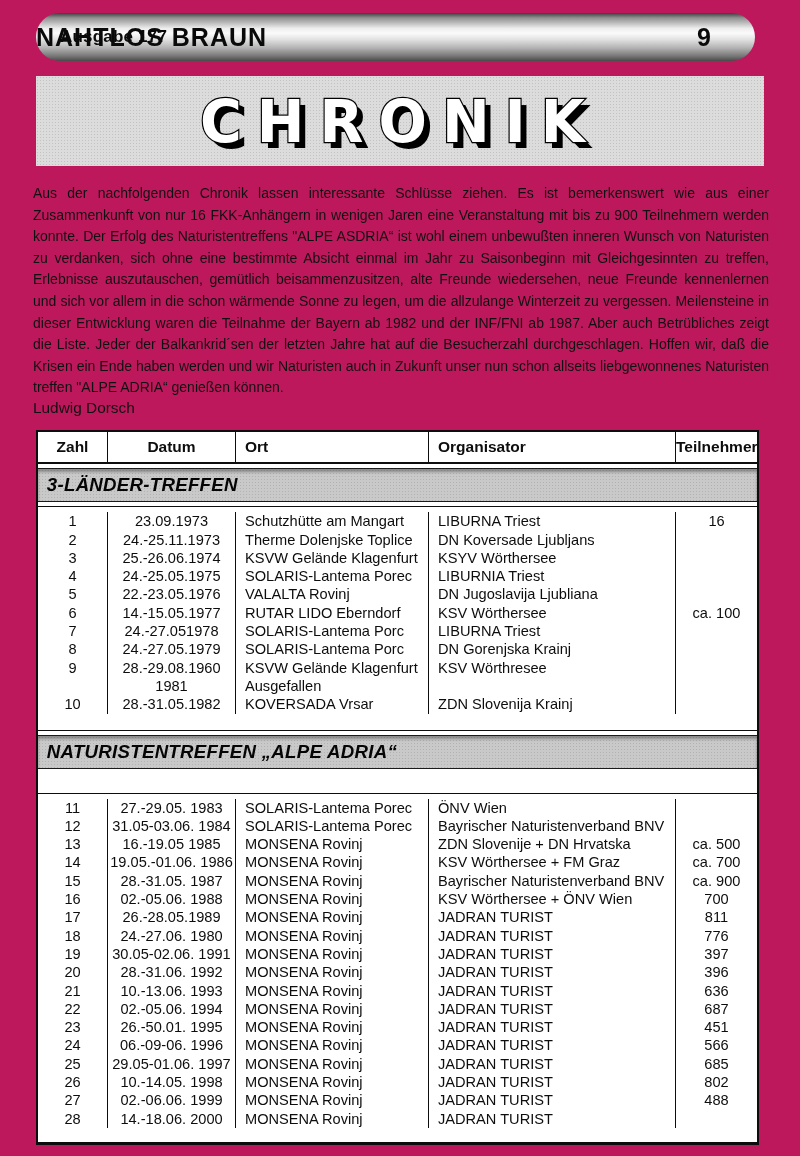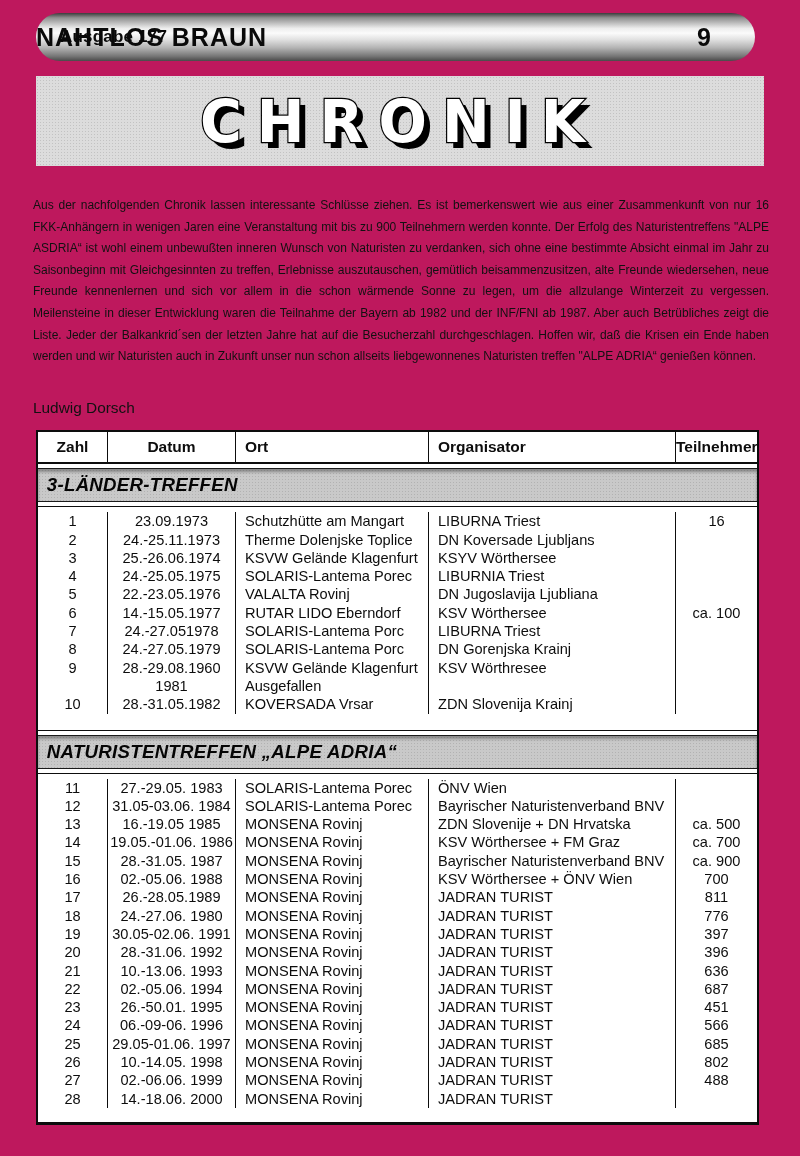--- a/index.html
+++ b/index.html
@@ -30,21 +30,21 @@
     font-family:"DejaVu Sans", sans-serif;
     font-size:57px; font-weight:800; letter-spacing:15px;
     color:#ffffff;
     -webkit-text-stroke:2.4px #000;
     paint-order:stroke fill;
     text-shadow:6px 6px 0 #000;
     transform:scaleY(1.04);
   }
 
   
-  .intro { position:absolute; left:33px; top:183px; width:736px; font-size:12px; line-height:21.6px; color:#111; text-align:justify;margin-top:12px; }
+  .intro { position:absolute; left:33px; top:183px; width:736px; font-size:14px; line-height:21.6px; color:#111; text-align:justify; }
   .signature { position:absolute; left:33px; top:399px; font-size:15.4px; color:#111; }
 
   
   .chron-table { position:absolute; left:36px; top:430px; width:723px; border:2.5px solid #0d0d0d; background:#fff; }
   .t-grid { display:grid; grid-template-columns:70px 128px 193px 247px 1fr; }
   .t-head { border-bottom:2px solid #0d0d0d; }
   .t-head .t-cell { font-weight:bold; font-size:15.5px; padding-top:6px; padding-bottom:6px; }
   .t-cell { font-size:14.6px; color:#0d0d0d; line-height:18.3px; white-space:nowrap; overflow:hidden; }
   .t-cell.vd { border-right:1.5px solid #0d0d0d; }
   .c-center { text-align:center; }
@@ -55,21 +55,21 @@
     background-color:#c9c9c9;
     background-image:radial-gradient(#b2b2b2 0.7px, transparent 0.8px);
     background-size:3px 3px;
     border-top:1.5px solid #1a1a1a; border-bottom:1.5px solid #1a1a1a;
     box-shadow:inset 0 3px 3px rgba(60,60,60,.45);
     display:flex; align-items:center;
   }
   .section-band .band-title { font-size:19px; font-weight:bold; font-style:italic; letter-spacing:.3px; color:#050505; padding-left:9px; transform:scaleX(.98); transform-origin:left; }
   .section-body { border-top:1.5px solid #0d0d0d; border-bottom:1.5px solid #0d0d0d; padding-top:5px; }
   .section-body.first { padding-bottom:16px; }
-  .section-body.second { padding-bottom:14px; }
+  .section-body.second { padding-bottom:14px;margin-top:20px; }
   .section-body .t-row { display:grid; grid-template-columns:70px 128px 193px 247px 1fr; }
   .section-body .t-cell { height:18.3px; }
   .chron-table > :last-child { border-bottom:none; }
 </style>
 </head>
 <body>
 
 <div class="page">
 
   <div class="capsule">

